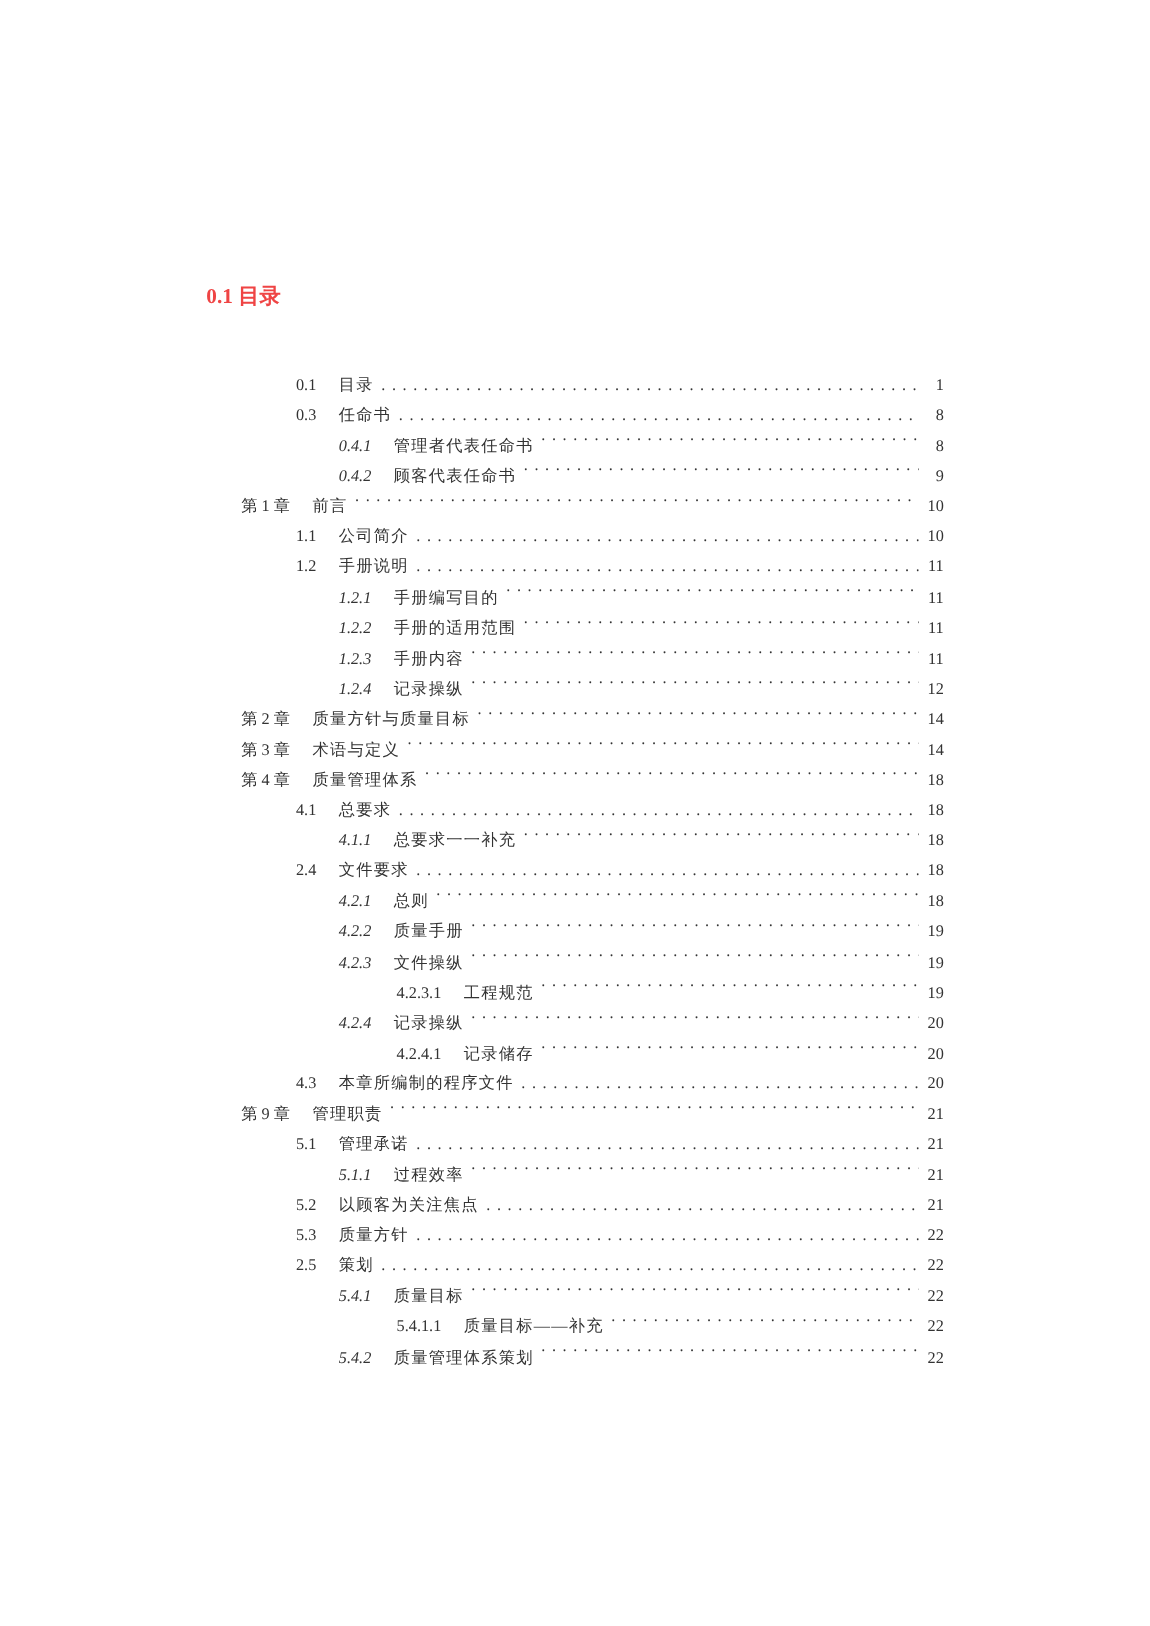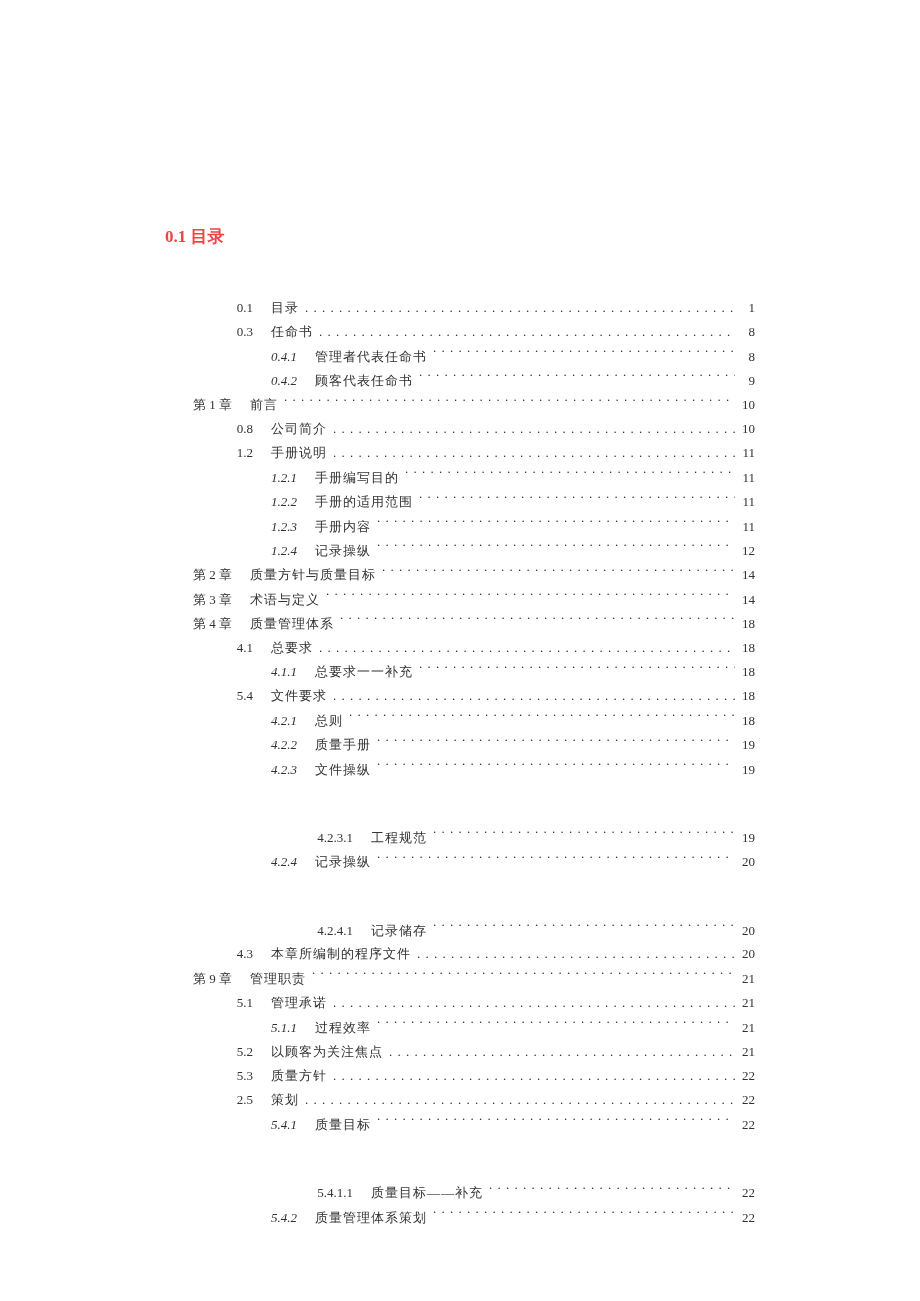--- a/index.html
+++ b/index.html
@@ -36,21 +36,21 @@
     .toc-num {
       display: inline-block;
       text-align: right;
       padding-right: 18px;
       flex: 0 0 auto;
     }
     
     .lvl-chapter { padding-left: 28px; justify-content: flex-end; }
     .lvl-1       { padding-left: 60px; align-items: flex-end; }
     .lvl-2       { padding-left: 94px; }
-    .lvl-3       { padding-left: 128px; margin-top: 44px; }
+    .lvl-3       { padding-left: 128px; }
 
     .lvl-chapter .toc-num { min-width: 50px; }
     .lvl-1 .toc-num       { min-width: 46px; }
     .lvl-2 .toc-num       { min-width: 56px; font-style: italic; }
     .lvl-3 .toc-num       { min-width: 78px; }
 
     .toc-title {
       flex: 0 0 auto;
       padding-right: 4px;
       letter-spacing: 1px;
@@ -112,21 +112,21 @@
         <span class="toc-dots"></span>
         <span class="toc-page">9</span>
       </div>
       <div class="toc-row lvl-chapter">
         <span class="toc-num">第 1 章</span>
         <span class="toc-title">前言</span>
         <span class="toc-dots"></span>
         <span class="toc-page">10</span>
       </div>
       <div class="toc-row lvl-1">
-        <span class="toc-num">0.8</span>
+        <span class="toc-num">1.1</span>
         <span class="toc-title">公司简介</span>
         <span class="toc-dots"></span>
         <span class="toc-page">10</span>
       </div>
       <div class="toc-row lvl-1">
         <span class="toc-num">1.2</span>
         <span class="toc-title">手册说明</span>
         <span class="toc-dots"></span>
         <span class="toc-page">11</span>
       </div>
@@ -178,21 +178,21 @@
         <span class="toc-dots"></span>
         <span class="toc-page">18</span>
       </div>
       <div class="toc-row lvl-2">
         <span class="toc-num">4.1.1</span>
         <span class="toc-title">总要求一一补充</span>
         <span class="toc-dots"></span>
         <span class="toc-page">18</span>
       </div>
       <div class="toc-row lvl-1">
-        <span class="toc-num">5.4</span>
+        <span class="toc-num">2.4</span>
         <span class="toc-title">文件要求</span>
         <span class="toc-dots"></span>
         <span class="toc-page">18</span>
       </div>
       <div class="toc-row lvl-2">
         <span class="toc-num">4.2.1</span>
         <span class="toc-title">总则</span>
         <span class="toc-dots"></span>
         <span class="toc-page">18</span>
       </div>

